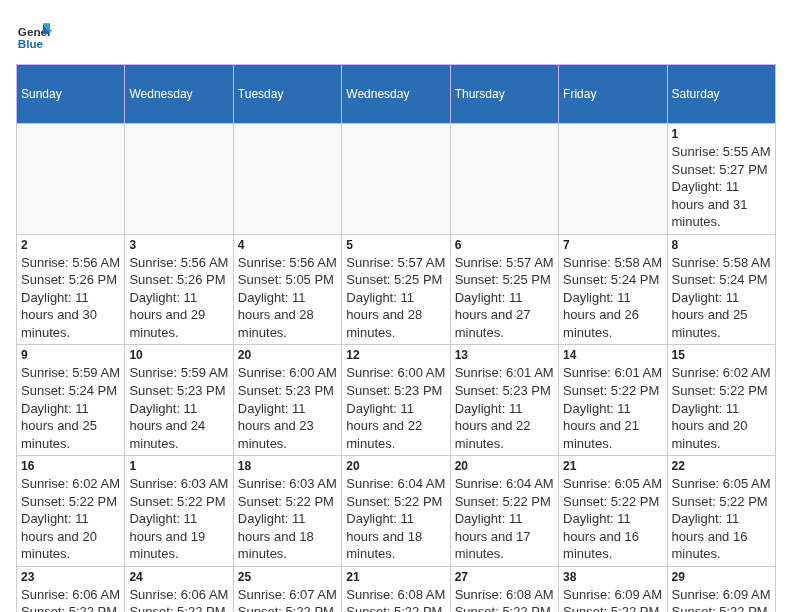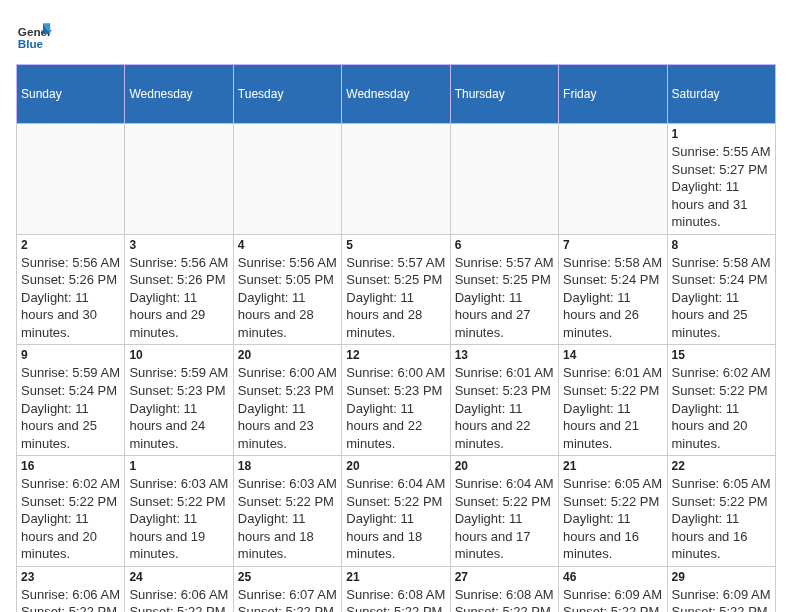--- a/index.html
+++ b/index.html
@@ -309,21 +309,21 @@
 and 14 minutes.</div>
         </td>
         <td>
           <span class="day-num">27</span>
           <div class="day-info">Sunrise: 6:08 AM
 Sunset: 5:22 PM
 Daylight: 11 hours
 and 13 minutes.</div>
         </td>
         <td>
-          <span class="day-num">46</span>
+          <span class="day-num">38</span>
           <div class="day-info">Sunrise: 6:09 AM
 Sunset: 5:22 PM
 Daylight: 11 hours
 and 13 minutes.</div>
         </td>
         <td>
           <span class="day-num">29</span>
           <div class="day-info">Sunrise: 6:09 AM
 Sunset: 5:22 PM
 Daylight: 11 hours

